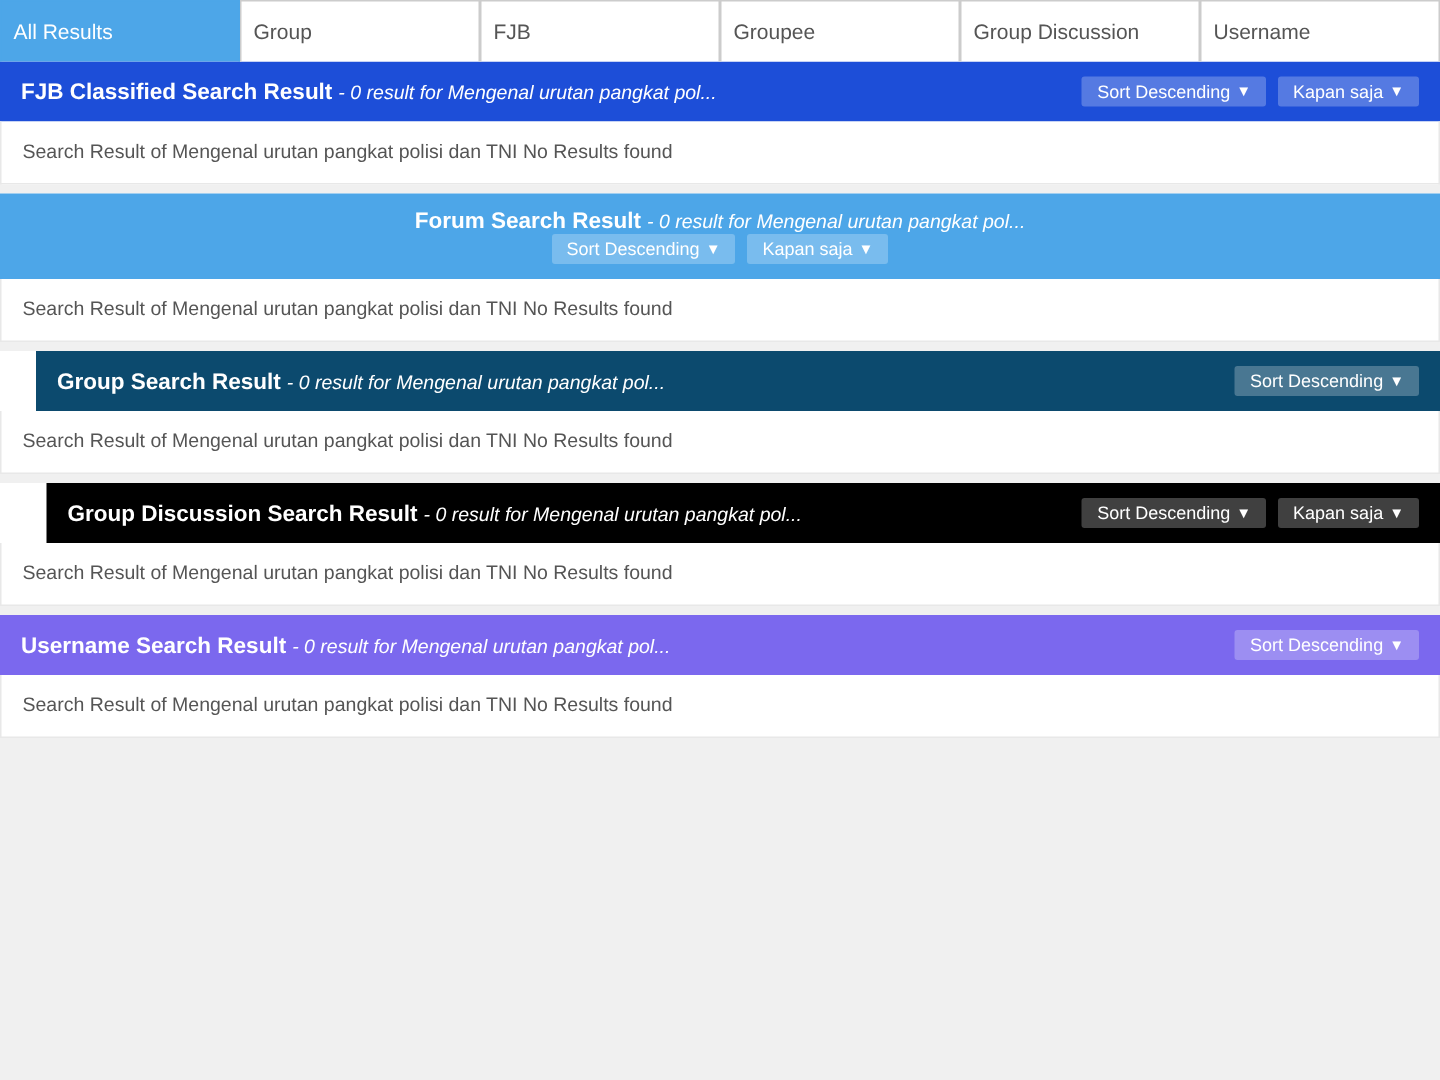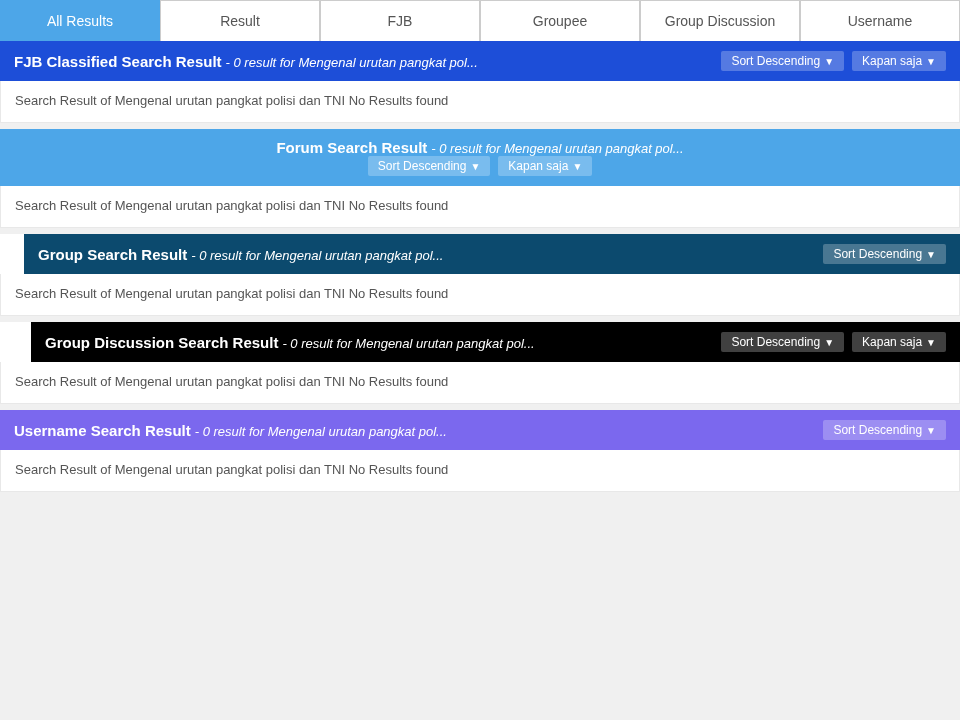--- a/index.html
+++ b/index.html
@@ -12,21 +12,21 @@
     }
 
     
     .tabs {
       display: flex;
       background: #fff;
       border-bottom: none;
     }
     .tab {
       flex: 1;
-      text-align: center;
+      text-align: left;
       padding: 12px 8px;
       cursor: pointer;
       border: 1px solid #ccc;
       border-bottom: none;
       color: #555;
       font-size: 14px;
       background: #fff;
     }
     .tab.active {
       background: #4da6e8;
@@ -105,21 +105,21 @@
     .header-purple { background: #0c4a6e; margin-left: 24px; }
     .header-purple2 { background: #000000; margin-left: 31px; }
     .header-indigo { background: #7b68ee; }
 
   </style>
 </head>
 <body>
 
 <div class="tabs">
   <div class="tab active">All Results</div>
-  <div class="tab">Result</div>
+  <div class="tab">Group</div>
   <div class="tab">FJB</div>
   <div class="tab">Groupee</div>
   <div class="tab">Group Discussion</div>
   <div class="tab">Username</div>
 </div>
 
 <div class="section">
   <div class="section-header header-green">
     <div class="left">
       <span class="title">FJB Classified Search Result</span>

